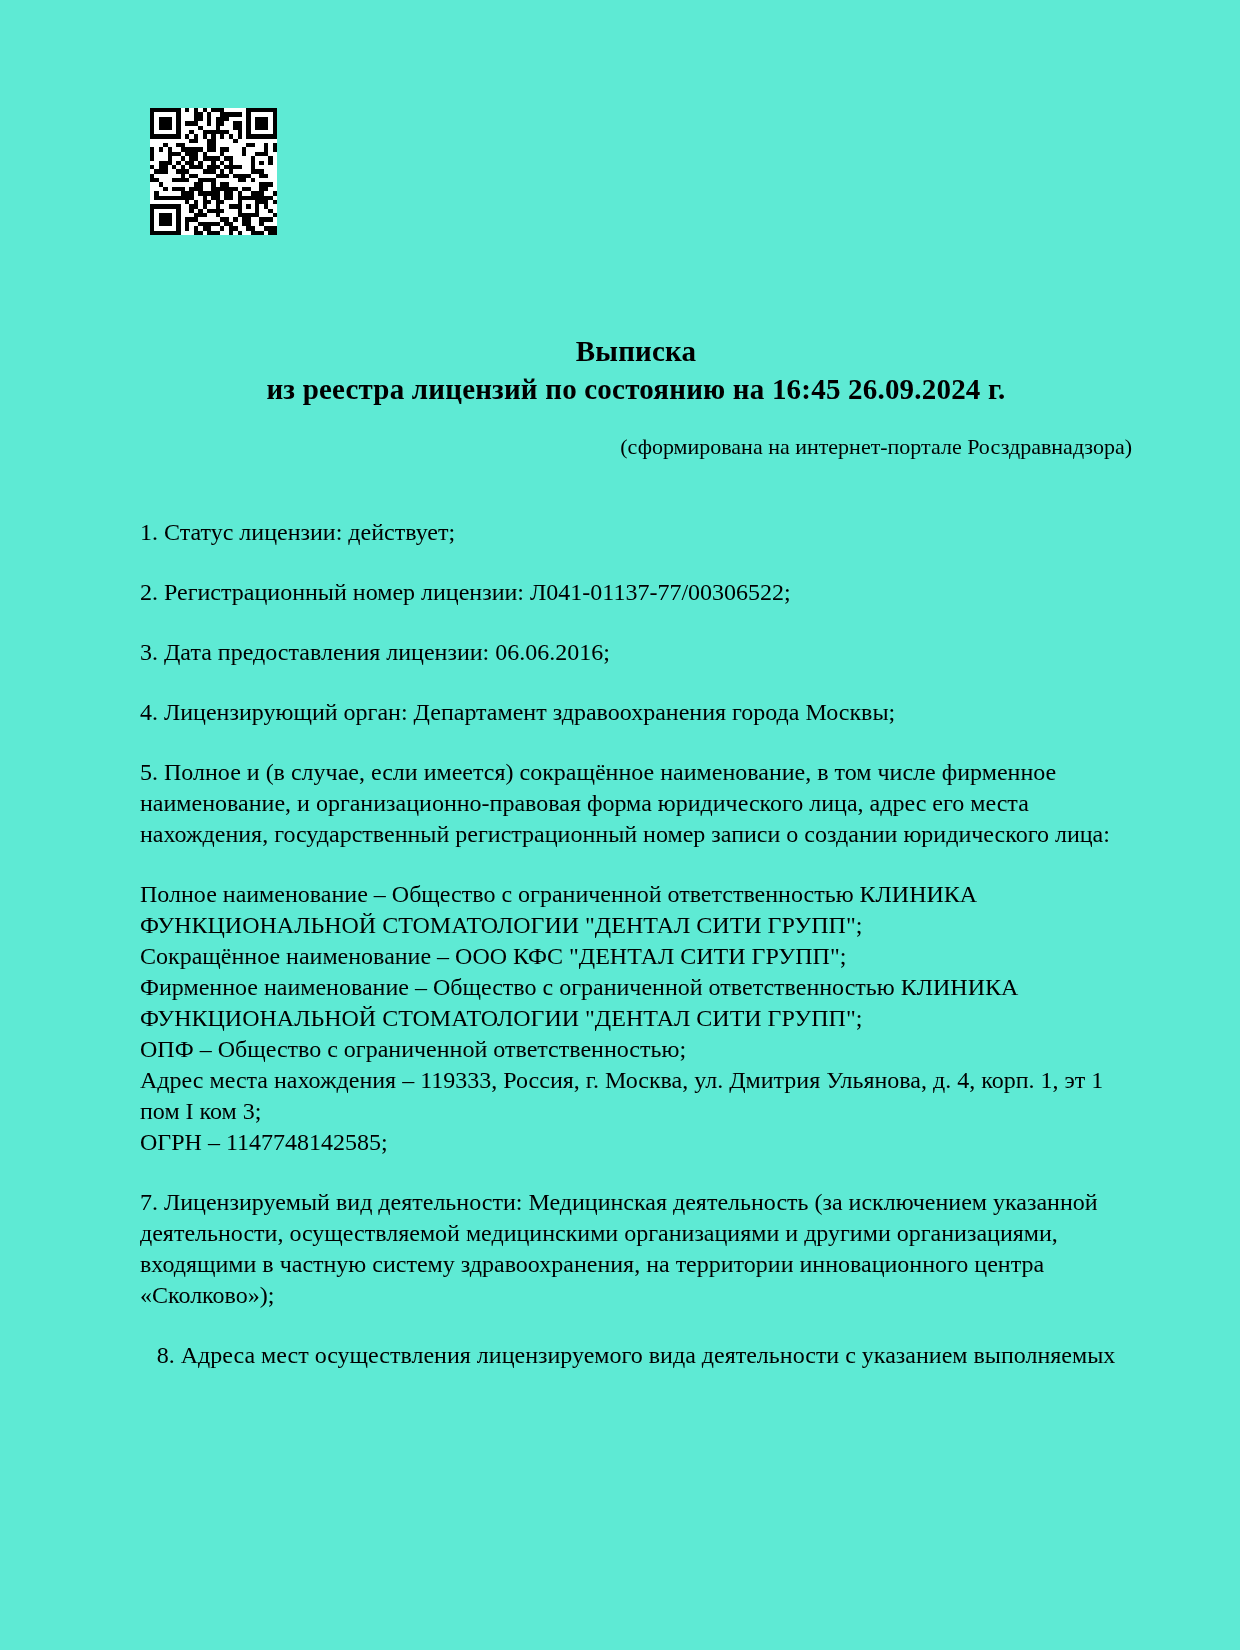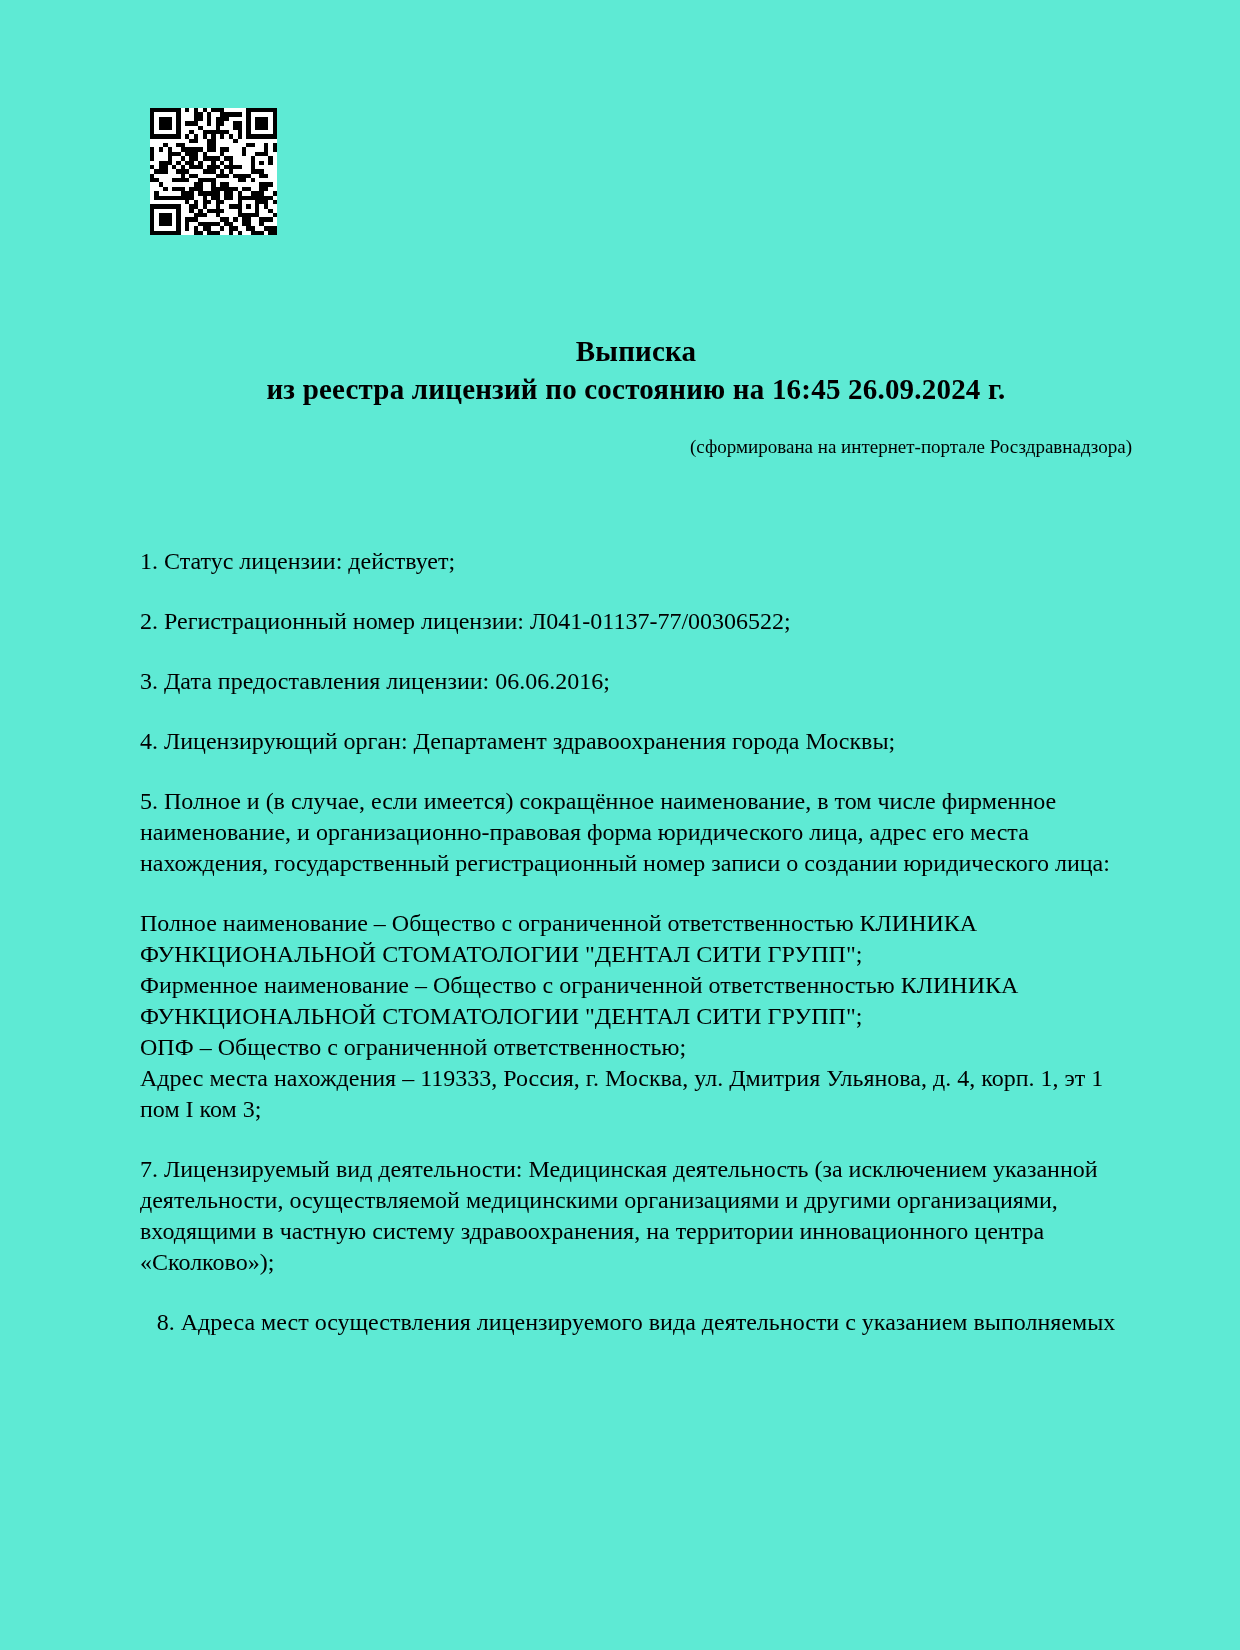--- a/index.html
+++ b/index.html
@@ -34,25 +34,25 @@
     margin-top: 332px;
     text-align: center;
     font-weight: bold;
     font-size: 29px;
     line-height: 38px;
     letter-spacing: 0.2px;
   }
   .formed-note {
     margin-top: 27px;
     text-align: right;
-    font-size: 19px;
+    font-size: 22px;
     line-height: 24px;
   }
   .doc-body {
-    margin-top: 87px;
+    margin-top: 58px;
     font-size: 24px;
     line-height: 31px;
   }
   .para {
     margin: 0 0 29px 0;
   }
   .para:last-child { margin-bottom: 0; text-align: center; }
 </style>
 </head>
 <body>
@@ -501,23 +501,25 @@
       <div class="para">2. Регистрационный номер лицензии: Л041-01137-77/00306522;</div>
 
       <div class="para">3. Дата предоставления лицензии: 06.06.2016;</div>
 
       <div class="para">4. Лицензирующий орган: Департамент здравоохранения города Москвы;</div>
 
       <div class="para">5. Полное и (в случае, если имеется) сокращённое наименование, в том числе фирменное наименование, и организационно-правовая форма юридического лица, адрес его места нахождения, государственный регистрационный номер записи о создании юридического лица:</div>
 
       <div class="para">
         <div>Полное наименование – Общество с ограниченной ответственностью КЛИНИКА ФУНКЦИОНАЛЬНОЙ СТОМАТОЛОГИИ "ДЕНТАЛ СИТИ ГРУПП";</div>
+        <div>Сокращённое наименование – ООО КФС "ДЕНТАЛ СИТИ ГРУПП";</div>
         <div>Фирменное наименование – Общество с ограниченной ответственностью КЛИНИКА ФУНКЦИОНАЛЬНОЙ СТОМАТОЛОГИИ "ДЕНТАЛ СИТИ ГРУПП";</div>
         <div>ОПФ – Общество с ограниченной ответственностью;</div>
         <div>Адрес места нахождения – 119333, Россия, г. Москва, ул. Дмитрия Ульянова, д. 4, корп. 1, эт 1 пом I ком 3;</div>
+        <div>ОГРН – 1147748142585;</div>
       </div>
 
 
       <div class="para">7. Лицензируемый вид деятельности: Медицинская деятельность (за исключением указанной деятельности, осуществляемой медицинскими организациями и другими организациями, входящими в частную систему здравоохранения, на территории инновационного центра «Сколково»);</div>
 
       <div class="para">8. Адреса мест осуществления лицензируемого вида деятельности с указанием выполняемых</div>
 
     </div>
   </div>
 </div>

